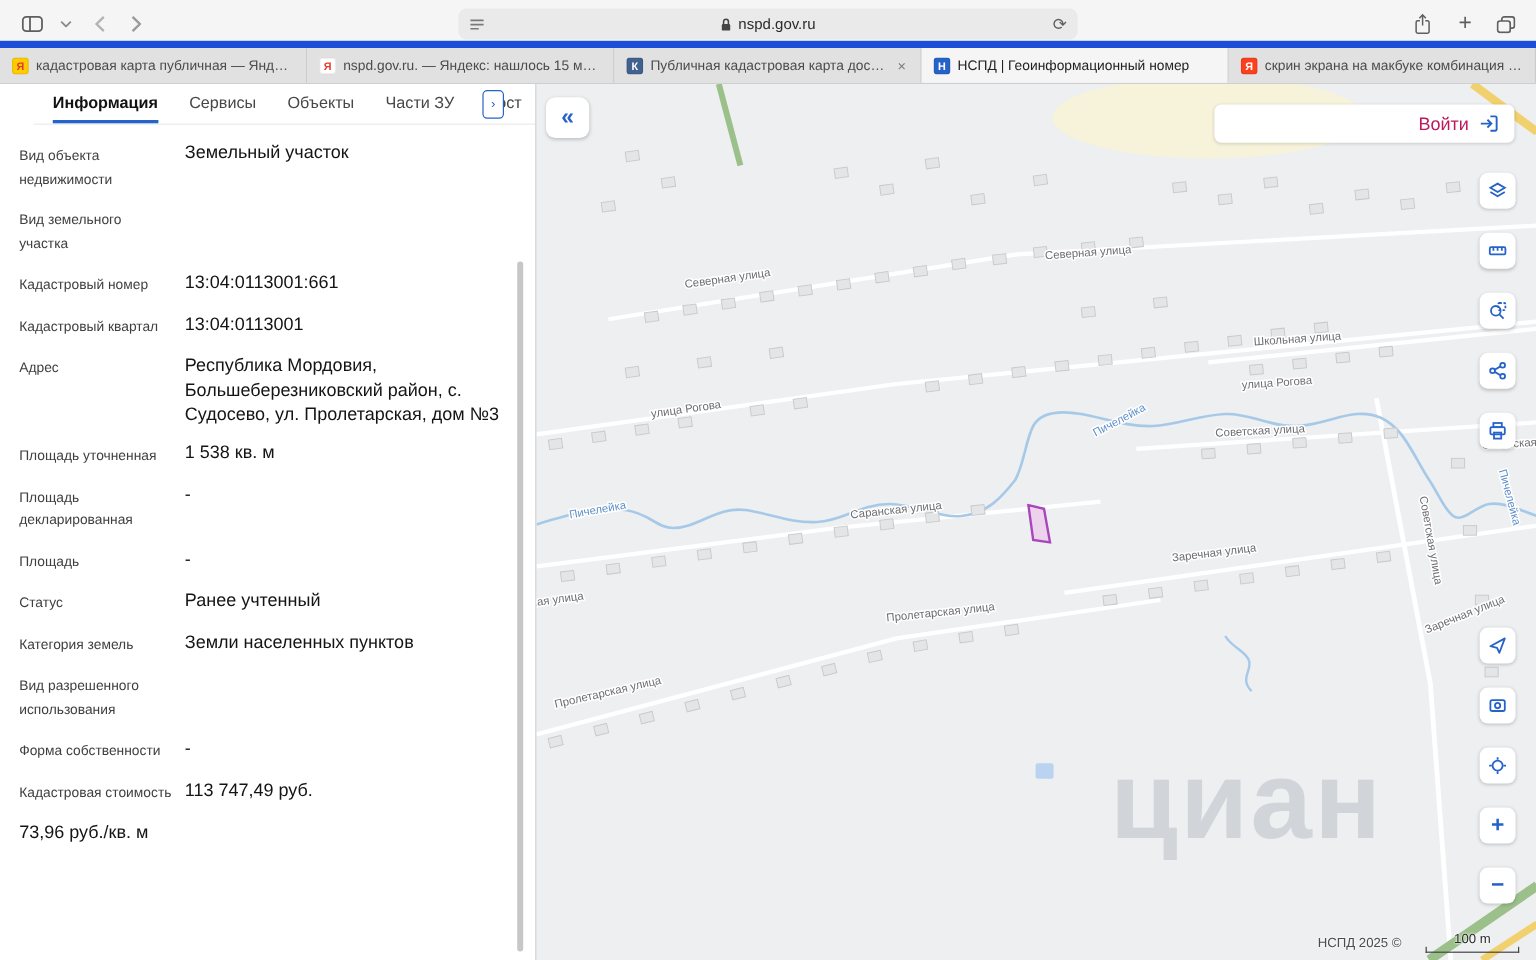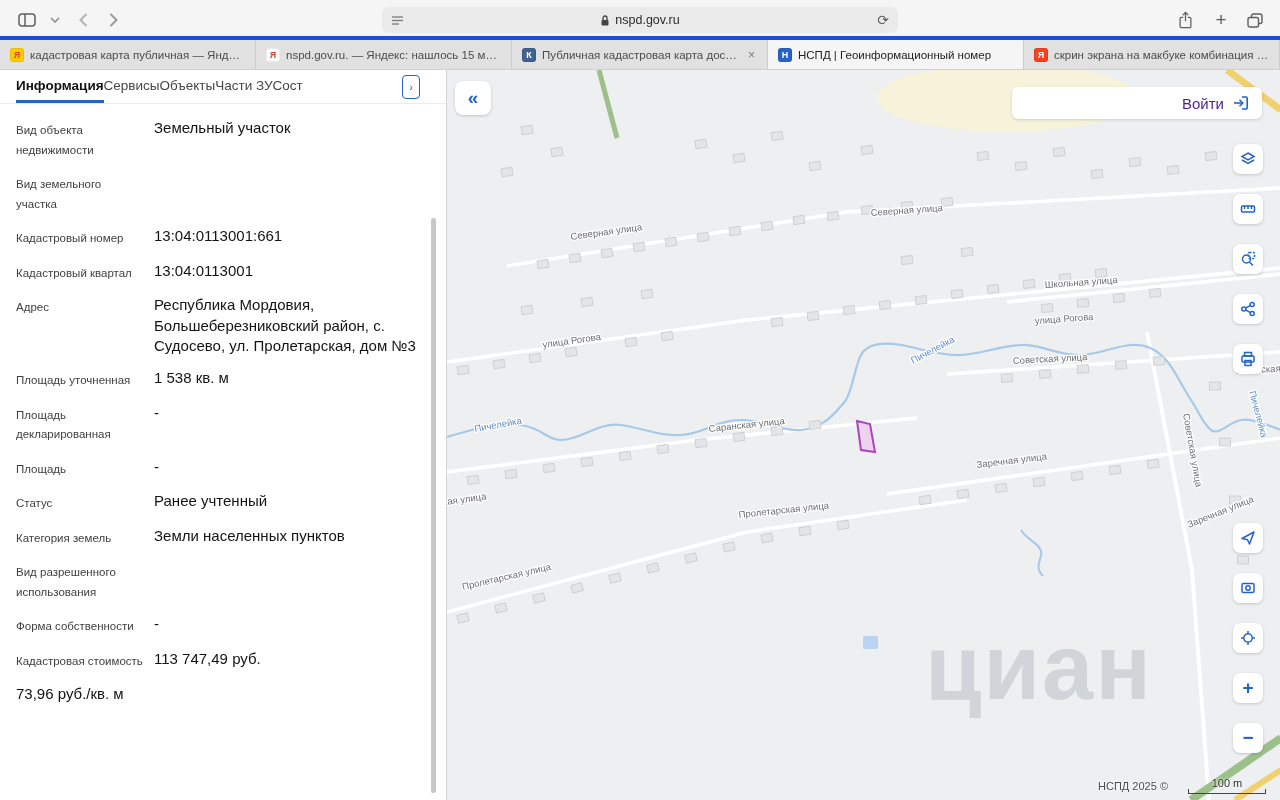--- a/index.html
+++ b/index.html
@@ -1,51 +1,51 @@
 <!DOCTYPE html>
 <html><head>
 <meta charset="utf-8">
 <style>
   * { margin:0; padding:0; box-sizing:border-box; }
   html,body { width:1280px; height:800px; overflow:hidden; font-family:"Liberation Sans", sans-serif; background:#fff; }
 
   
-  .chrome-top { position:absolute; left:0; top:0; width:1280px; height:40px; background:#f6f5f6; border-bottom:4px solid #1d4ed8; }
+  .chrome-top { position:absolute; left:0; top:0; width:1280px; height:40px; background:#f6f5f6; border-bottom:6px solid #1d4ed8; }
   .ctool { position:absolute; top:8px; width:26px; height:24px; display:flex; align-items:center; justify-content:center; border-radius:5px; cursor:pointer; color:#5f5f5f; }
   .url-bar { position:absolute; left:382px; top:7px; width:516px; height:26px; background:#ebeaeb; border-radius:7px; display:flex; align-items:center; justify-content:center; font-size:12.5px; color:#2b2b2b; }
   .url-bar .lock { margin-right:5px; display:flex; }
   .url-left-ic { position:absolute; left:9px; top:7px; display:flex; }
   .url-reload { position:absolute; right:9px; top:5px; font-size:14px; color:#5f5f5f; cursor:pointer; }
 
   .tabstrip { position:absolute; left:0; top:40px; width:1280px; height:30px; background:#e2e1e2; border-bottom:1px solid #cfcfcf; display:flex; }
   .btab { flex:1 1 0; min-width:0; display:flex; align-items:center; gap:6px; padding:0 10px; border-right:1px solid #cdcccd; font-size:11.5px; color:#4c4c4c; background:#e2e1e2; cursor:pointer; }
   .btab.active { background:#f6f5f6; color:#222; }
   .btab .fav { width:14px; height:14px; border-radius:3px; flex:0 0 14px; display:flex; align-items:center; justify-content:center; font-size:9px; font-weight:bold; border:1px solid rgba(0,0,0,.08); }
   .btab .ttl { overflow:hidden; white-space:nowrap; text-overflow:ellipsis; }
   .btab .cls { margin-left:auto; color:#7a7a7a; font-size:12px; padding:0 2px; cursor:pointer; }
 
   
   .panel { position:absolute; left:0; top:70px; width:446px; height:730px; background:#fff; }
-  .panel-tabs { position:relative; height:34px; display:flex; align-items:stretch; padding:0 0 0 16px; border-bottom:1px solid #ececec; overflow:hidden; }
+  .panel-tabs { position:relative; height:34px; display:flex; align-items:stretch; gap:26px; padding:0 0 0 16px; border-bottom:1px solid #ececec; overflow:hidden;margin-left:28px; }
   .ptab { display:flex; align-items:center; font-size:13.5px; color:#474747; cursor:pointer; border-bottom:3px solid transparent; white-space:nowrap; }
   .ptab.active { color:#121212; font-weight:bold; border-bottom-color:#2563c9; }
   .ptab-more { position:absolute; right:26px; top:5px; width:18px; height:24px; background:#fff; border:1.5px solid #2563c9; border-radius:4px; color:#2563c9; font-size:11px; display:flex; align-items:center; justify-content:center; cursor:pointer; }
   .rows { padding:14px 18px 0 16px; }
   .row { display:flex; margin-bottom:12px; }
   .row .lbl { width:138px; flex:0 0 138px; font-size:11.5px; color:#3f3f3f; line-height:1.7; padding-top:3px; padding-right:10px; }
   .row .val { flex:1; font-size:15px; color:#141414; line-height:1.35; }
   .panel-scroll { position:absolute; left:431px; top:148px; width:5px; height:575px; background:#c7c7c7; border-radius:3px; cursor:pointer; }
 
   
   .map { position:absolute; left:446px; top:70px; width:834px; height:730px; background:#edeff1; border-left:1px solid #d4d4d4; overflow:hidden; }
   .map svg.basemap { position:absolute; left:0; top:0; }
   .map-btn { position:absolute; background:#fff; border-radius:8px; box-shadow:0 1px 3px rgba(0,0,0,.18); display:flex; align-items:center; justify-content:center; cursor:pointer; color:#2563c9; }
   .collapse-btn { left:8px; top:11px; width:36px; height:34px; font-size:19px; font-weight:bold; }
   .login-bar { position:absolute; right:18px; top:17px; width:250px; height:32px; background:#fff; border-radius:6px; box-shadow:0 1px 3px rgba(0,0,0,.15); display:flex; align-items:center; justify-content:flex-end; gap:8px; padding:0 12px; cursor:pointer; }
-  .login-bar .login-label { color:#4c1d95; font-size:15px; }
+  .login-bar .login-label { color:#be185d; font-size:15px; }
   .tbtn { right:17px; width:30px; height:30px; border-radius:7px; }
   .zoomtxt { font-size:19px; font-weight:bold; }
   .scalebox { position:absolute; right:14px; bottom:6px; width:78px; text-align:center; }
   .scalebox .scale-label { font-size:11px; color:#2b2b2b; text-shadow:0 0 2px #fff, 0 0 2px #fff; }
   .scalebox .bracket { height:5px; border-left:1.5px solid #444; border-right:1.5px solid #444; border-bottom:1.5px solid #444; }
   .attribution { position:absolute; right:112px; bottom:8px; font-size:11px; color:#4c4c4c; text-shadow:0 0 2px #fff,0 0 3px #fff; }
   .watermark { position:absolute; left:478px; top:545px; font-size:92px; font-weight:bold; color:rgba(186,192,199,.55); letter-spacing:2px; user-select:none; pointer-events:none; }
 
   .basemap text.stlabel { font-size:9.5px; fill:#6e6e72; paint-order:stroke; stroke:#ffffff; stroke-width:2.6px; stroke-linejoin:round; }
   .basemap text.water { fill:#5f8fc9; }

